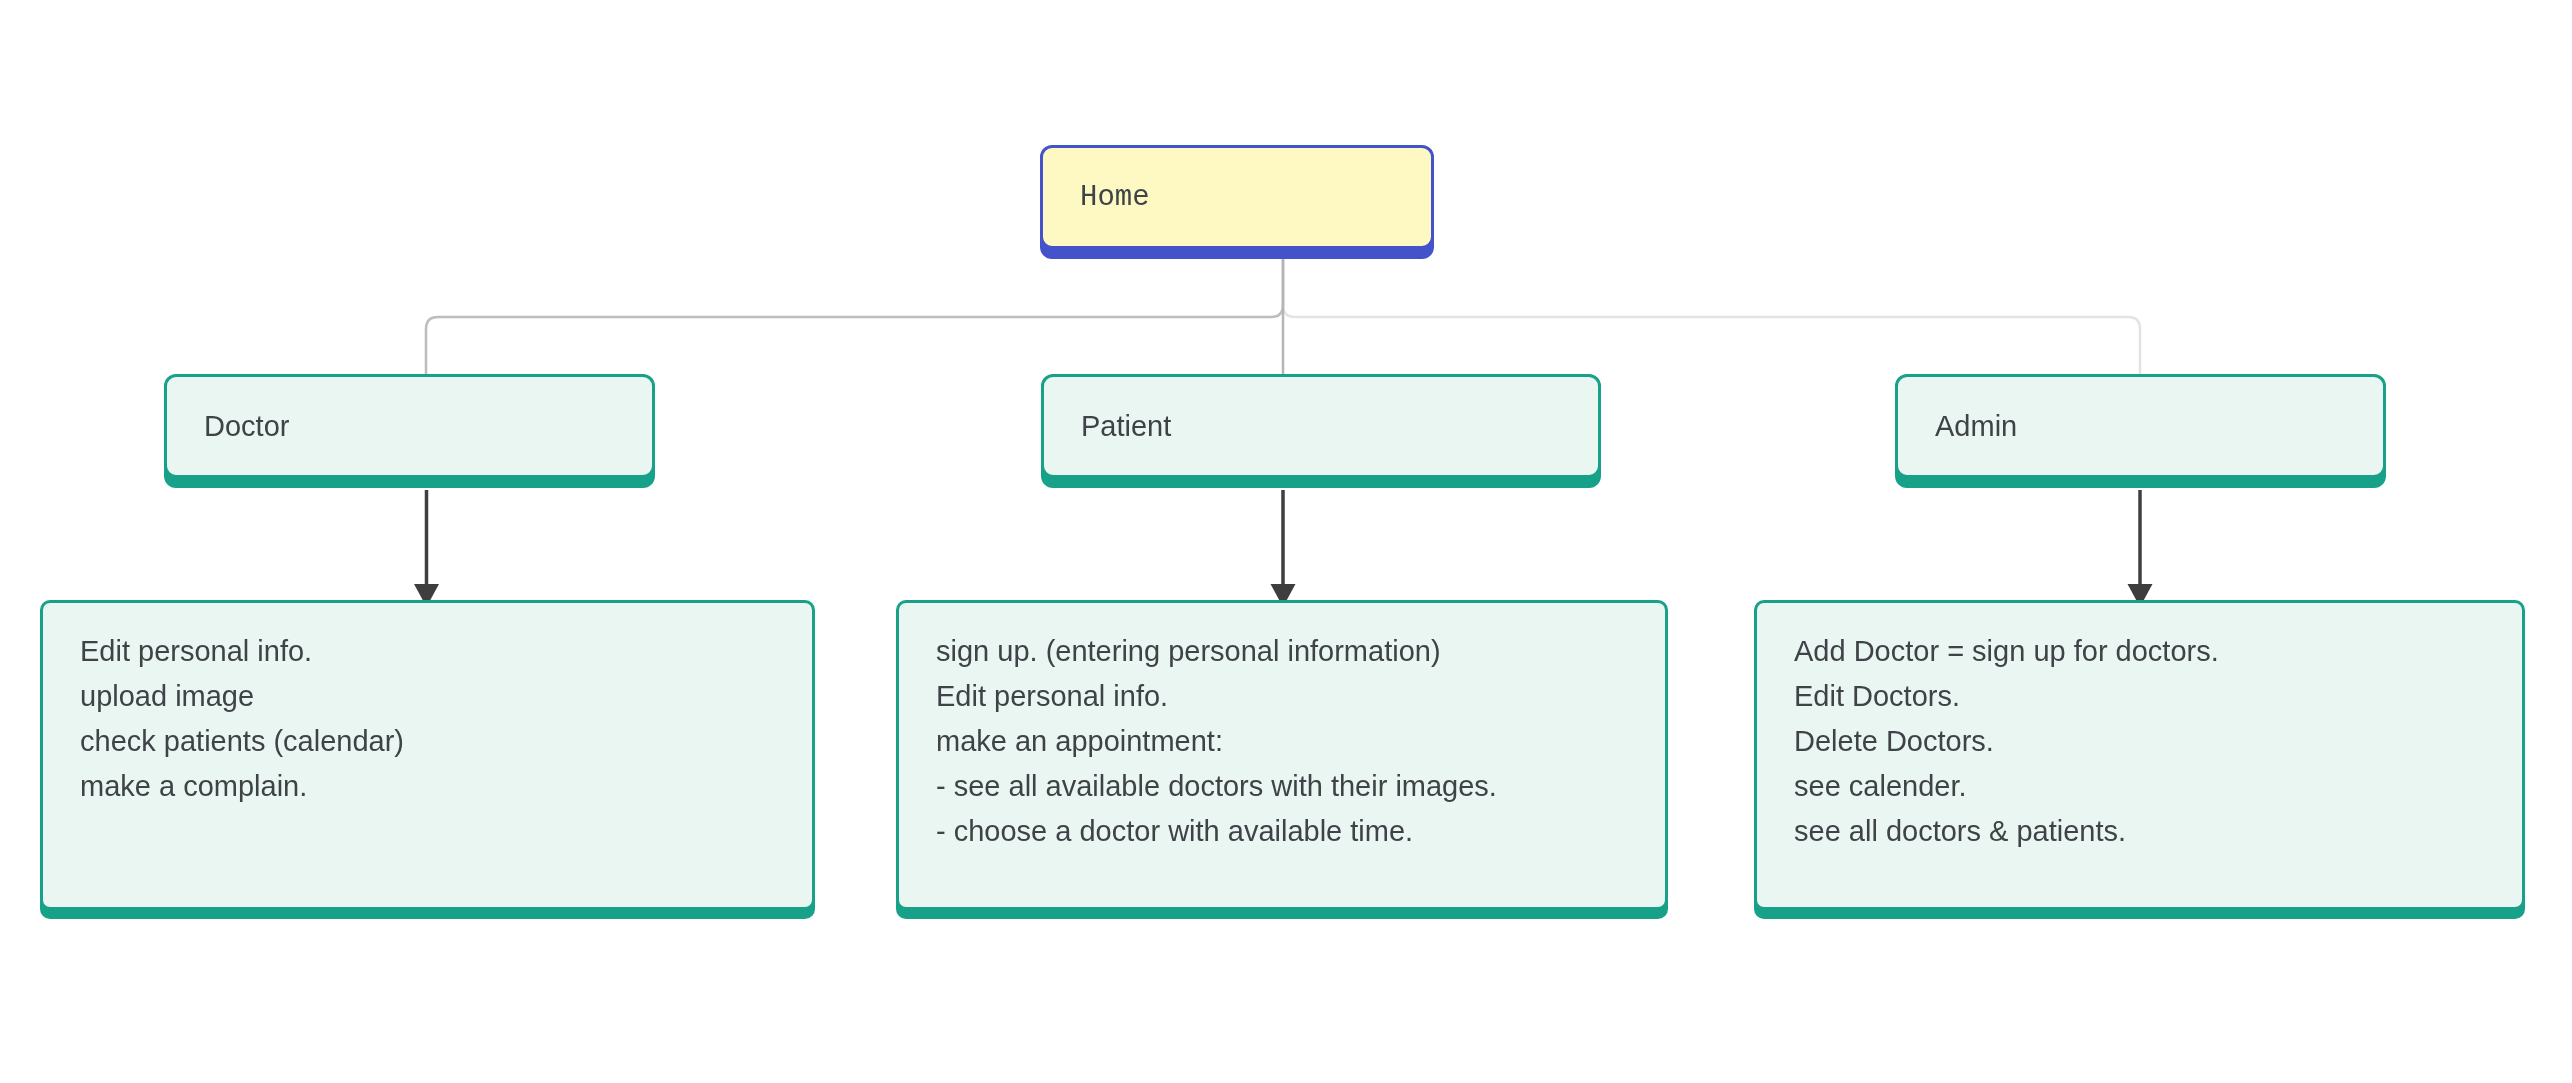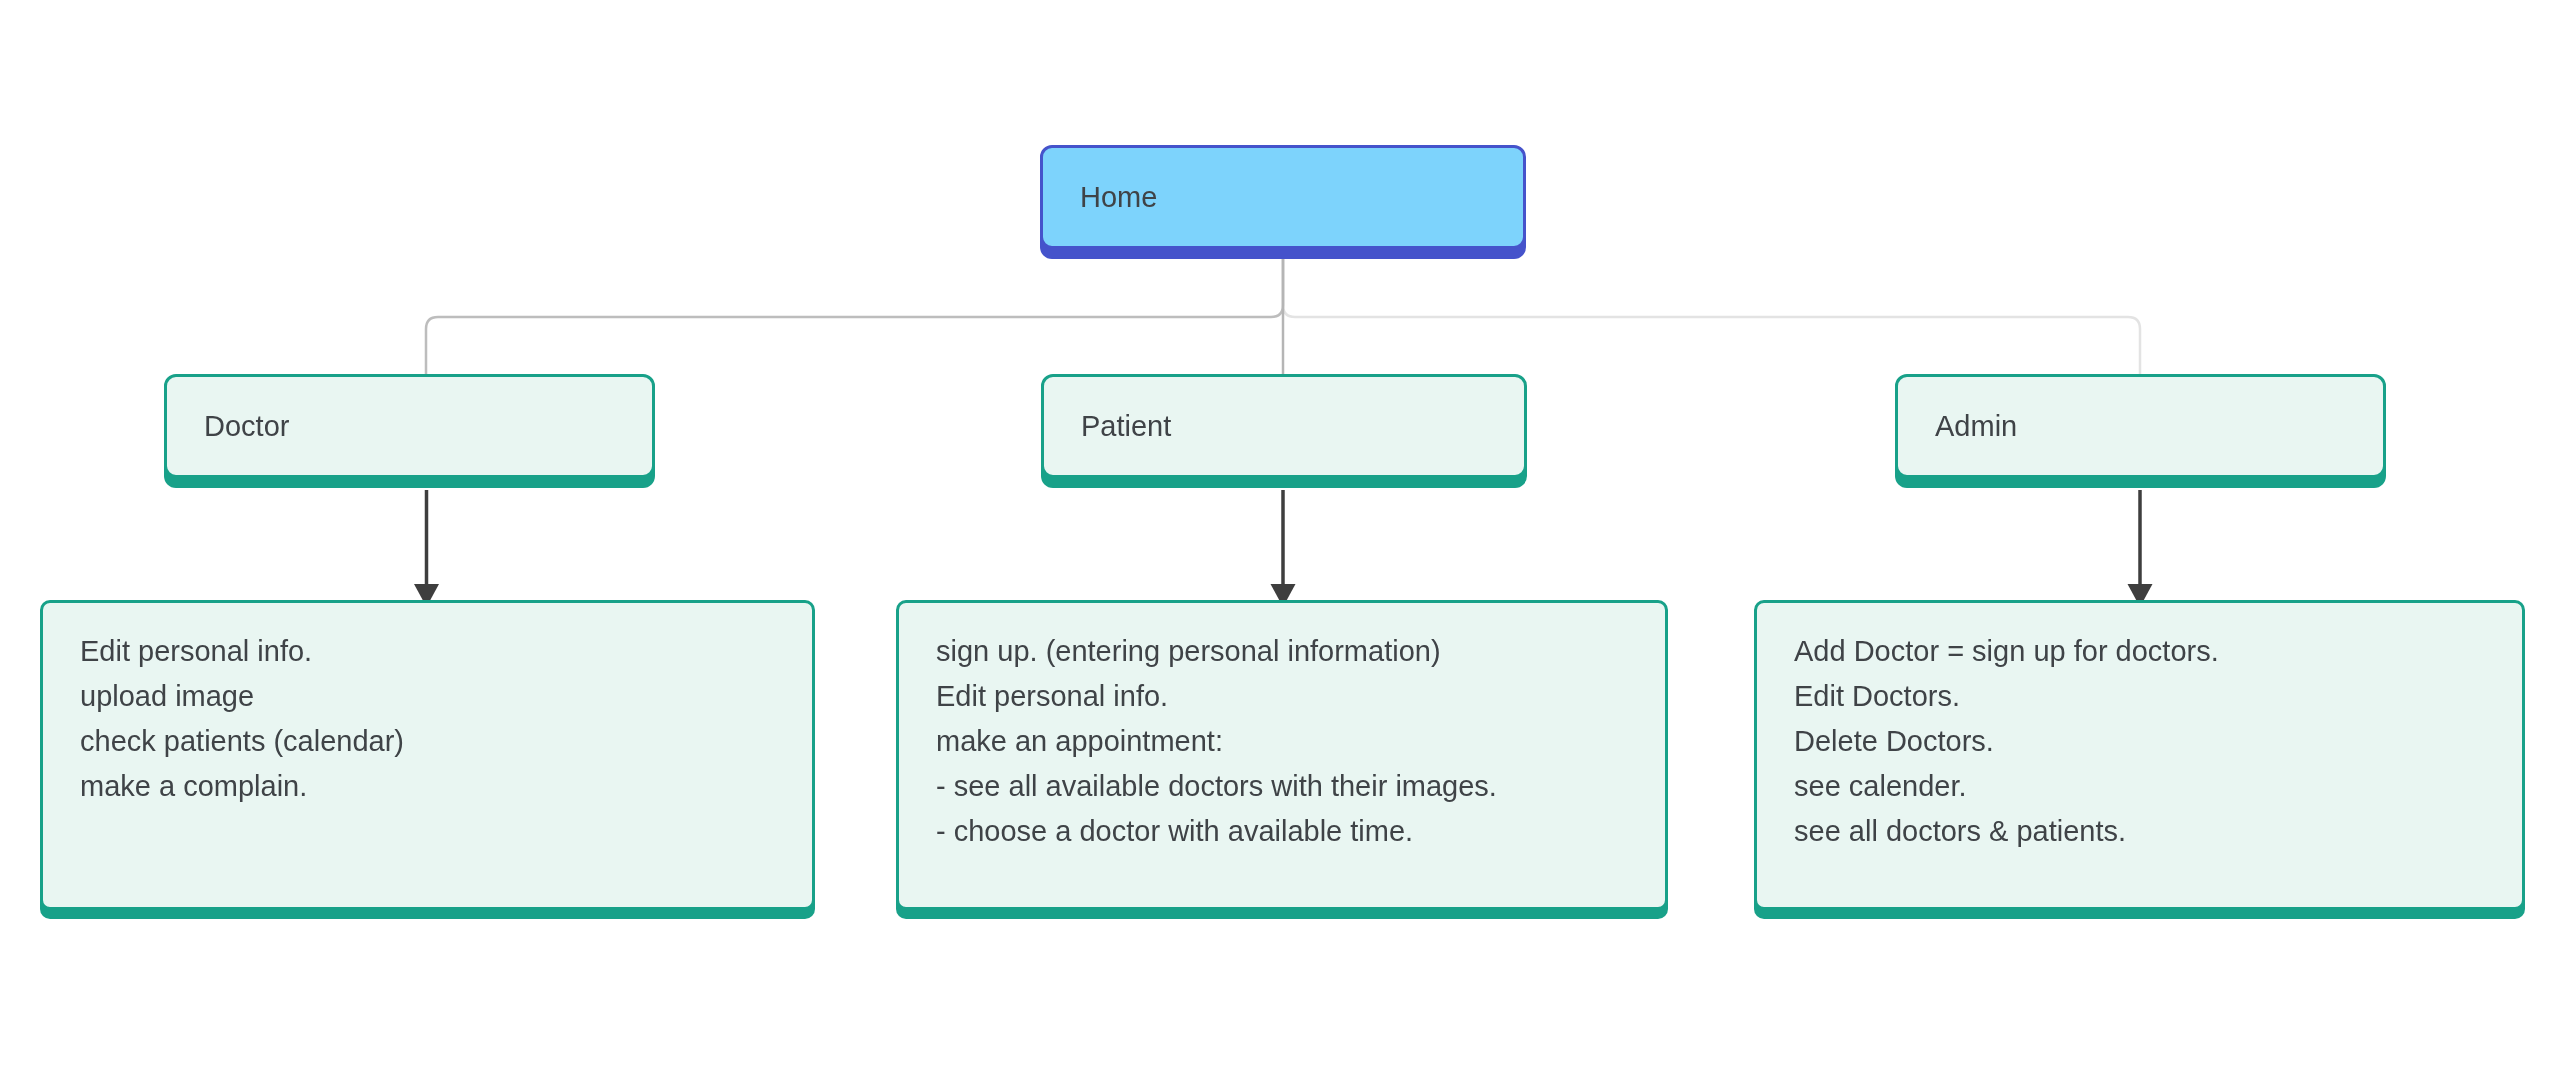--- a/index.html
+++ b/index.html
@@ -27,34 +27,35 @@
     box-sizing: border-box;
     border-radius: 12px;
     display: flex;
     align-items: center;
     padding-left: 37px;
     font-size: 29px;
     color: #3f4347;
   }
   .node.root {
     left: 1040px; top: 145px;
-    width: 486px; height: 104px;
-    background: #7dd3fc;
+    width: 394px; height: 104px;
+    background: #fef9c3;
     border: 3px solid #4553cb;
     box-shadow: 0 10px 0 0 #4553cb;
+    font-family: Liberation Mono, monospace;
   }
   .node.branch {
     background: #e9f6f2;
     border: 3px solid #18a189;
     box-shadow: 0 10px 0 0 #18a189;
     top: 374px;
     height: 104px;
   }
   .node.branch.doctor  { left: 164px;  width: 491px; }
-  .node.branch.patient { left: 1041px; width: 486px; }
+  .node.branch.patient { left: 1041px; width: 560px; }
   .node.branch.admin   { left: 1895px; width: 491px; }
   .detail-card {
     position: absolute;
     box-sizing: border-box;
     top: 600px;
     height: 310px;
     background: #e9f6f2;
     border: 3px solid #18a189;
     border-radius: 10px;
     box-shadow: 0 9px 0 0 #18a189;

